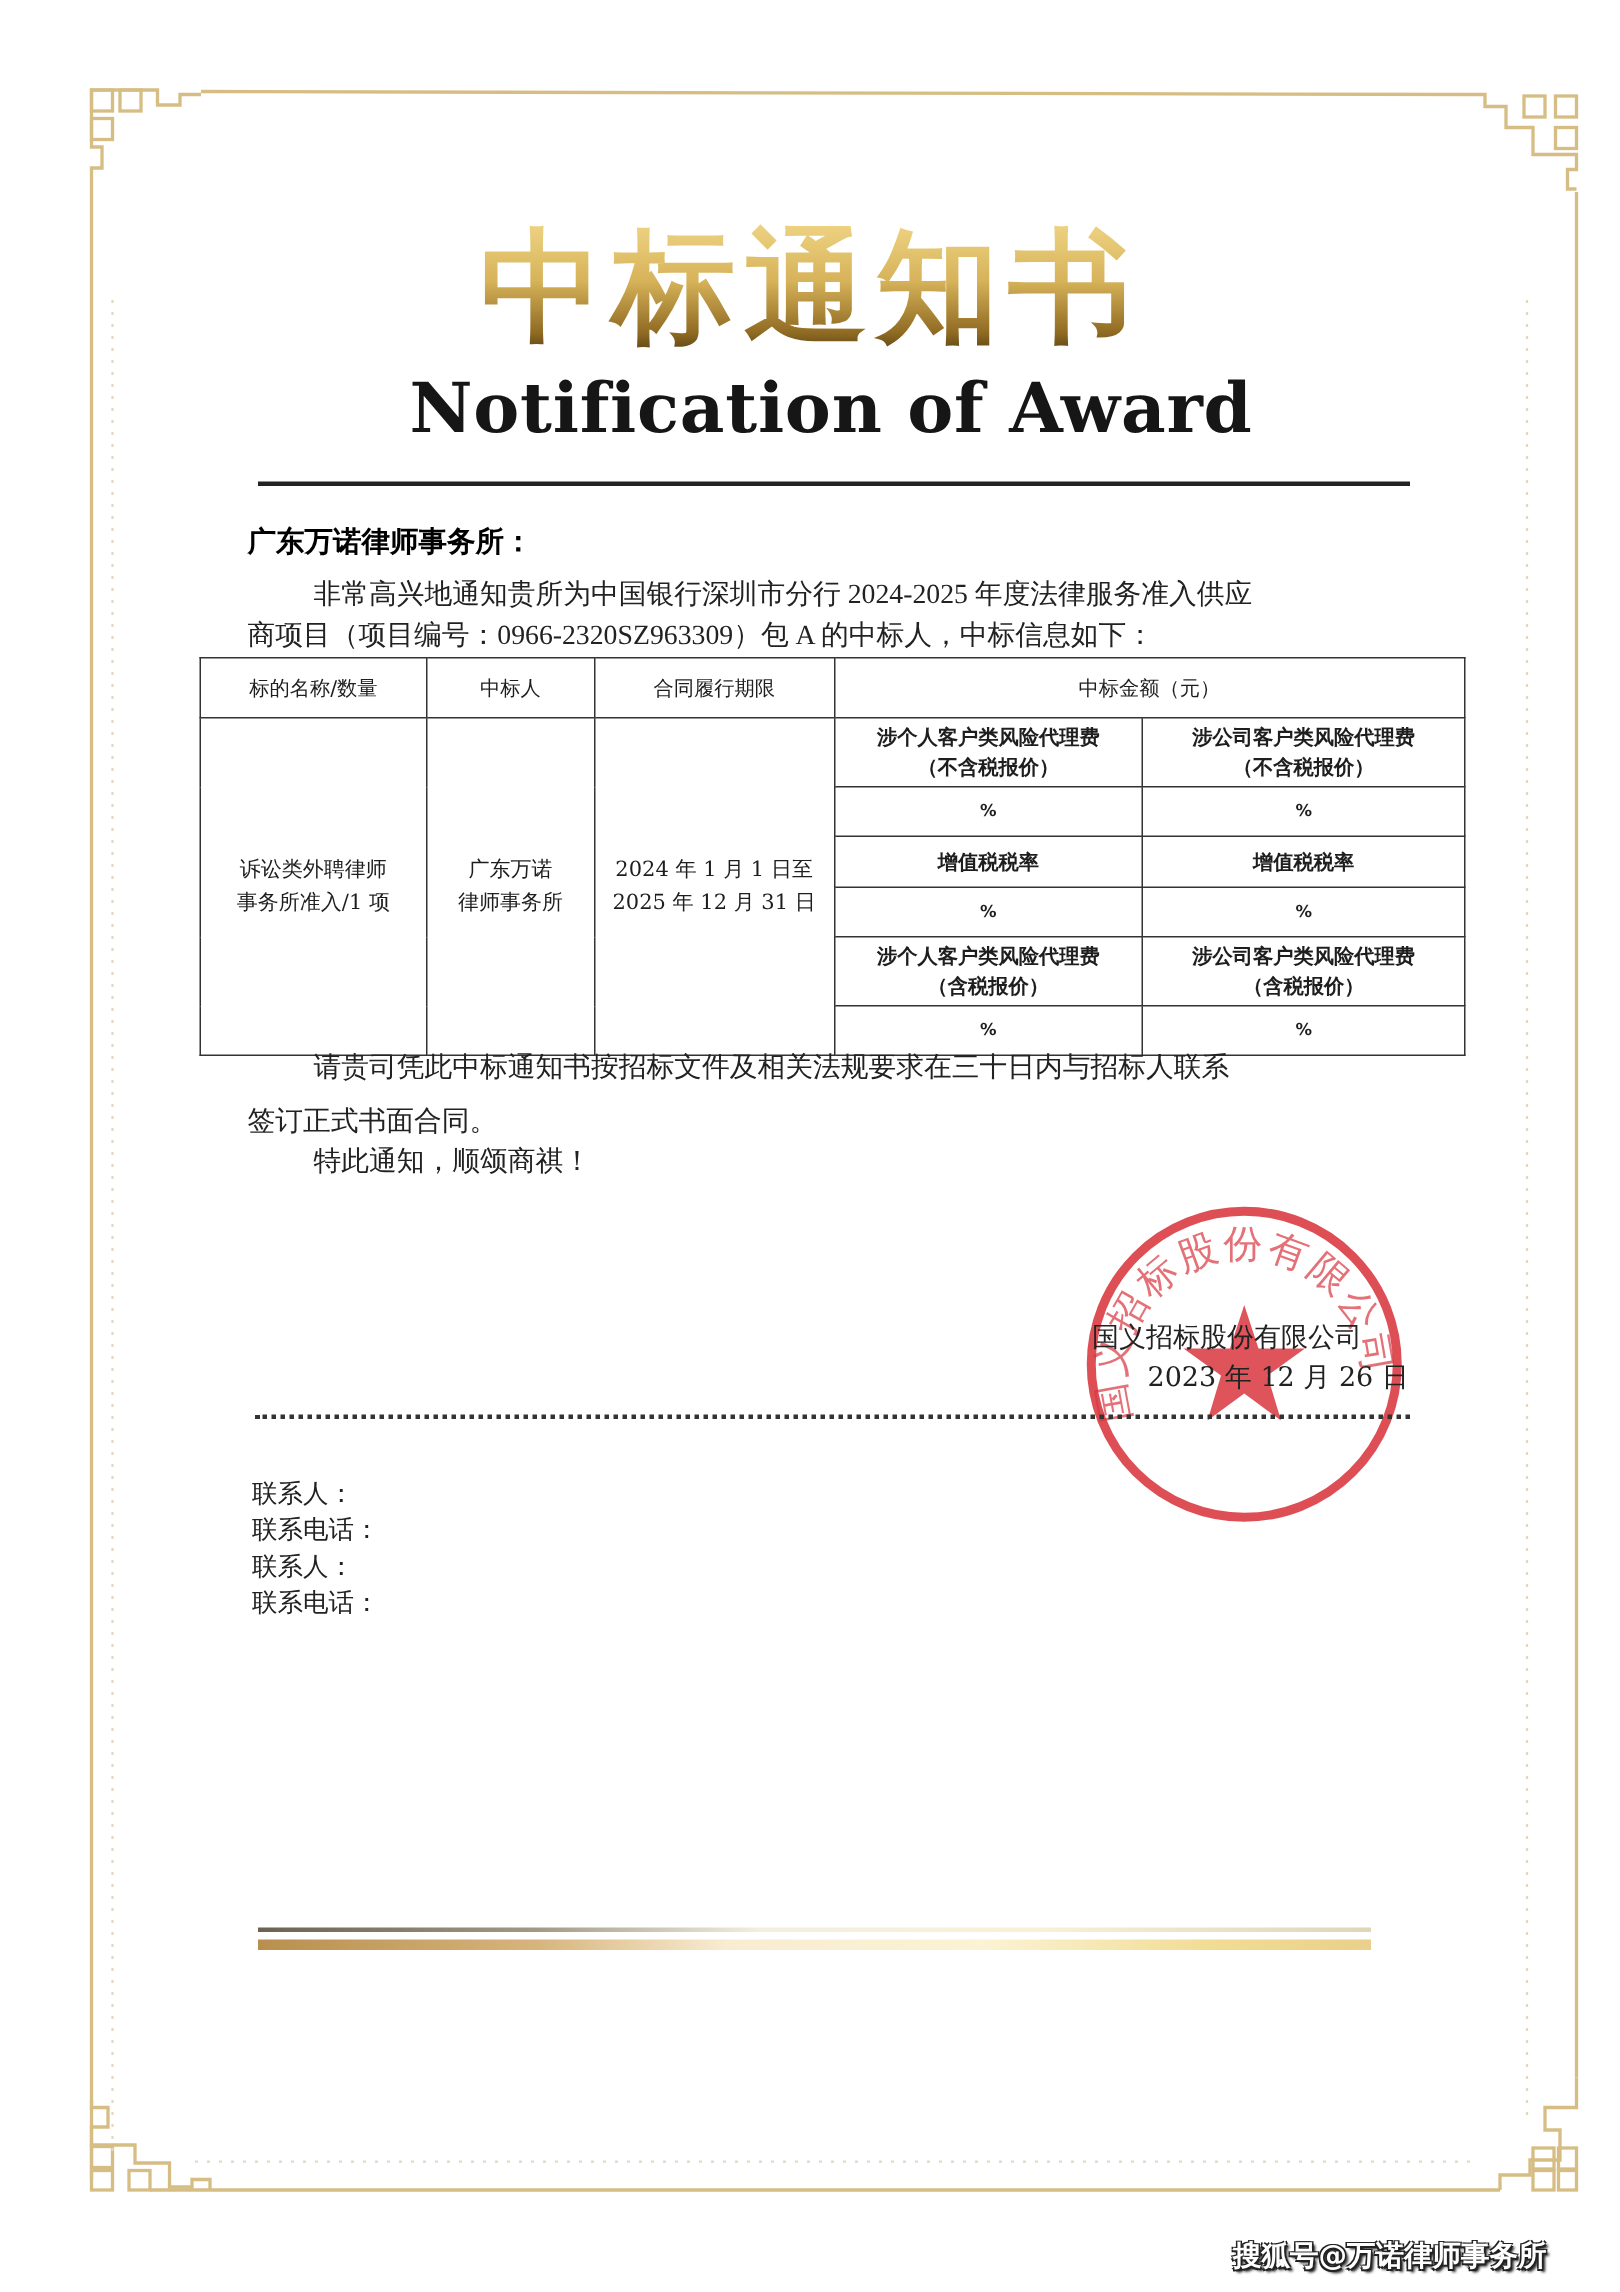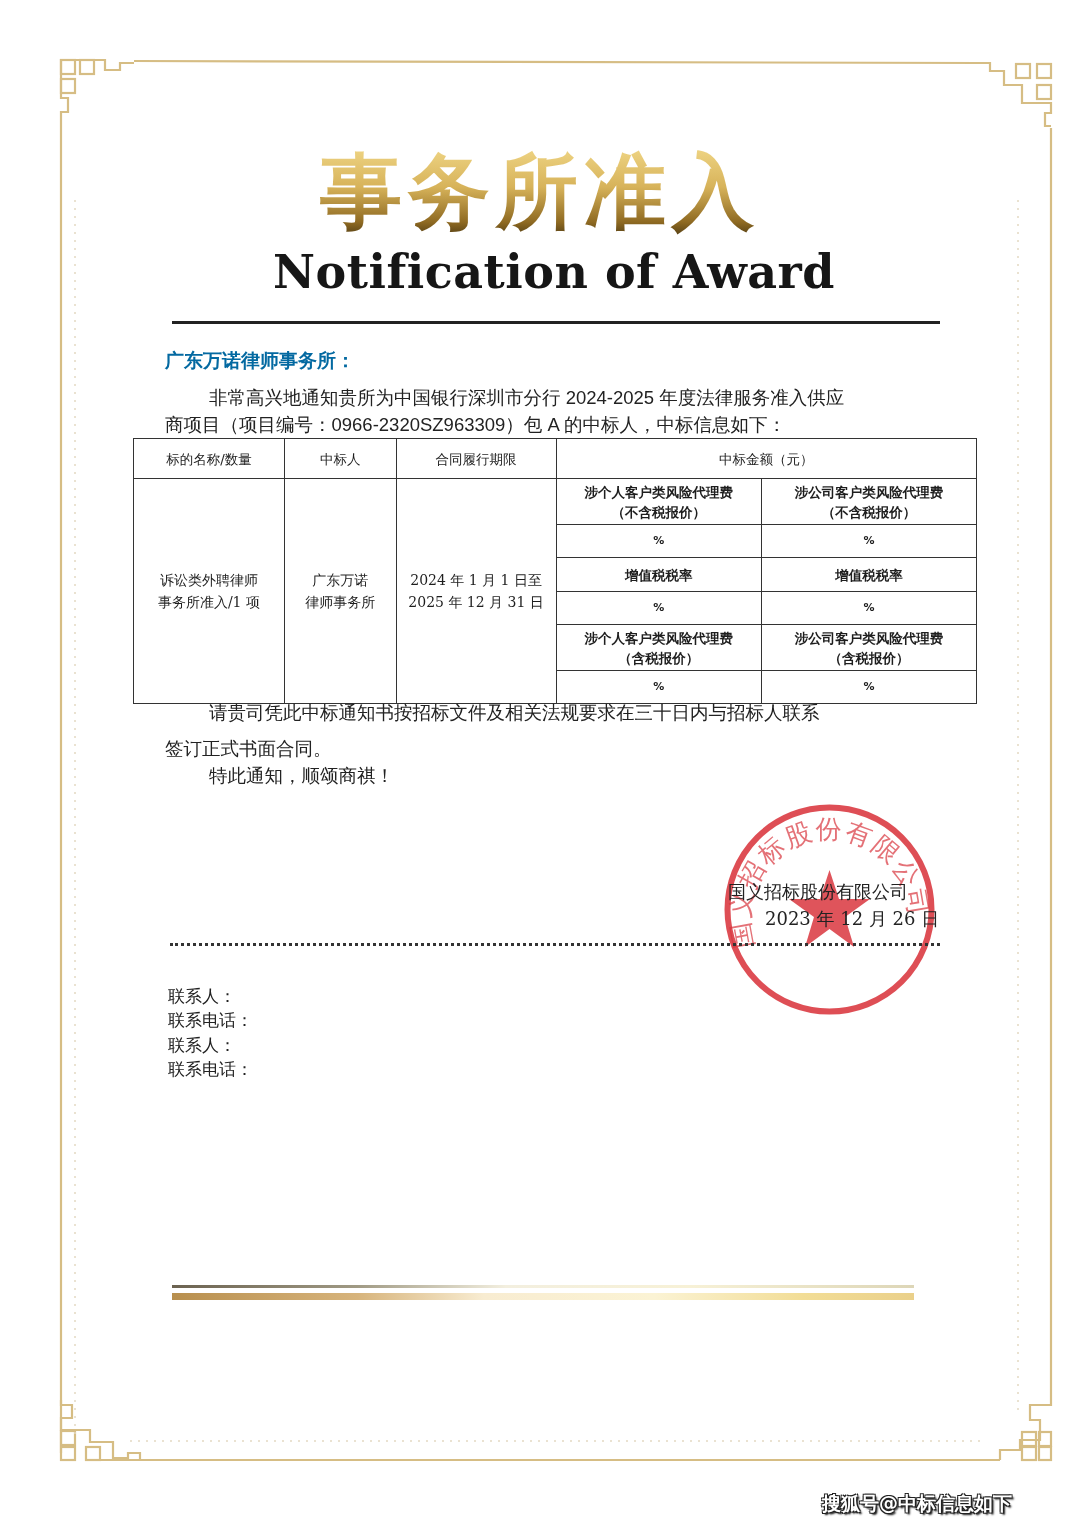--- a/index.html
+++ b/index.html
@@ -17,22 +17,22 @@
     line-height: 100px;
   }
   .title-en {
     position: absolute; left: 0; width: 1108px; top: 244px; text-align: center;
     font-family: "DejaVu Serif", serif; font-size: 46px; font-weight: 600; color: #161616;
     letter-spacing: 0.5px; line-height: 56px;
   }
   .title-rule { position: absolute; left: 172px; top: 321px; width: 768px; height: 3px; background: #222; }
 
   .addressee { position: absolute; left: 165px; top: 348px; font-family: "DejaVu Sans", sans-serif;
-    font-weight: bold; font-size: 19px; color: #0369a1; }
-  .para { position: absolute; font-size: 18.5px; color: #222; line-height: 27px; font-family: Liberation Sans, sans-serif; }
+    font-weight: bold; font-size: 19px; color: #000000; }
+  .para { position: absolute; font-size: 18.5px; color: #222; line-height: 27px; font-family: Liberation Serif, serif; }
   .p1 { left: 209px; top: 384px; }
   .p2 { left: 165px; top: 411px; }
 
   table.award { position: absolute; left: 133px; top: 438px; width: 844px; border-collapse: collapse;
     font-family: "DejaVu Sans", sans-serif; font-size: 13.5px; color: #1e1e1e; }
   table.award td { border: 1.5px solid #333; text-align: center; vertical-align: middle; padding: 0 4px; line-height: 20px; }
   table.award td.h { font-weight: normal; height: 40px; }
   table.award td.sub { font-weight: bold; height: 46px; font-size: 13.5px; }
   table.award td.pct { height: 33px; font-size: 11px; font-weight: bold; }
   table.award td.body { font-size: 14px; font-family: "DejaVu Serif", serif; line-height: 22px; }
@@ -94,21 +94,21 @@
     <rect x="1022" y="1447" width="14" height="13"></rect>
     <rect x="1039" y="1447" width="12" height="13"></rect>
   </g>
   <g fill="none" stroke="#e3d9c2" stroke-width="1.5" stroke-dasharray="2 6">
     <line x1="75" y1="200" x2="75" y2="1440"></line>
     <line x1="1018" y1="200" x2="1018" y2="1410"></line>
     <line x1="130" y1="1441" x2="980" y2="1441"></line>
   </g>
 </svg>
 
-<div class="title-cn">事务所准入</div>
+<div class="title-cn">中标通知书</div>
 <div class="title-en">Notification of Award</div>
 <div class="title-rule"></div>
 
 <div class="addressee">广东万诺律师事务所：</div>
 <div class="para p1">非常高兴地通知贵所为中国银行深圳市分行 2024-2025 年度法律服务准入供应</div>
 <div class="para p2">商项目（项目编号：0966-2320SZ963309）包 A 的中标人，中标信息如下：</div>
 
 <table class="award">
   <colgroup>
     <col style="width:151px">
@@ -198,13 +198,13 @@
 <div class="contacts">
   <div>联系人：</div>
   <div>联系电话：</div>
   <div>联系人：</div>
   <div>联系电话：</div>
 </div>
 
 <div class="gold-bar-1"></div>
 <div class="gold-bar-2"></div>
 
-<div class="watermark">搜狐号@中标信息如下</div>
+<div class="watermark">搜狐号@万诺律师事务所</div>
 
 </body></html>

